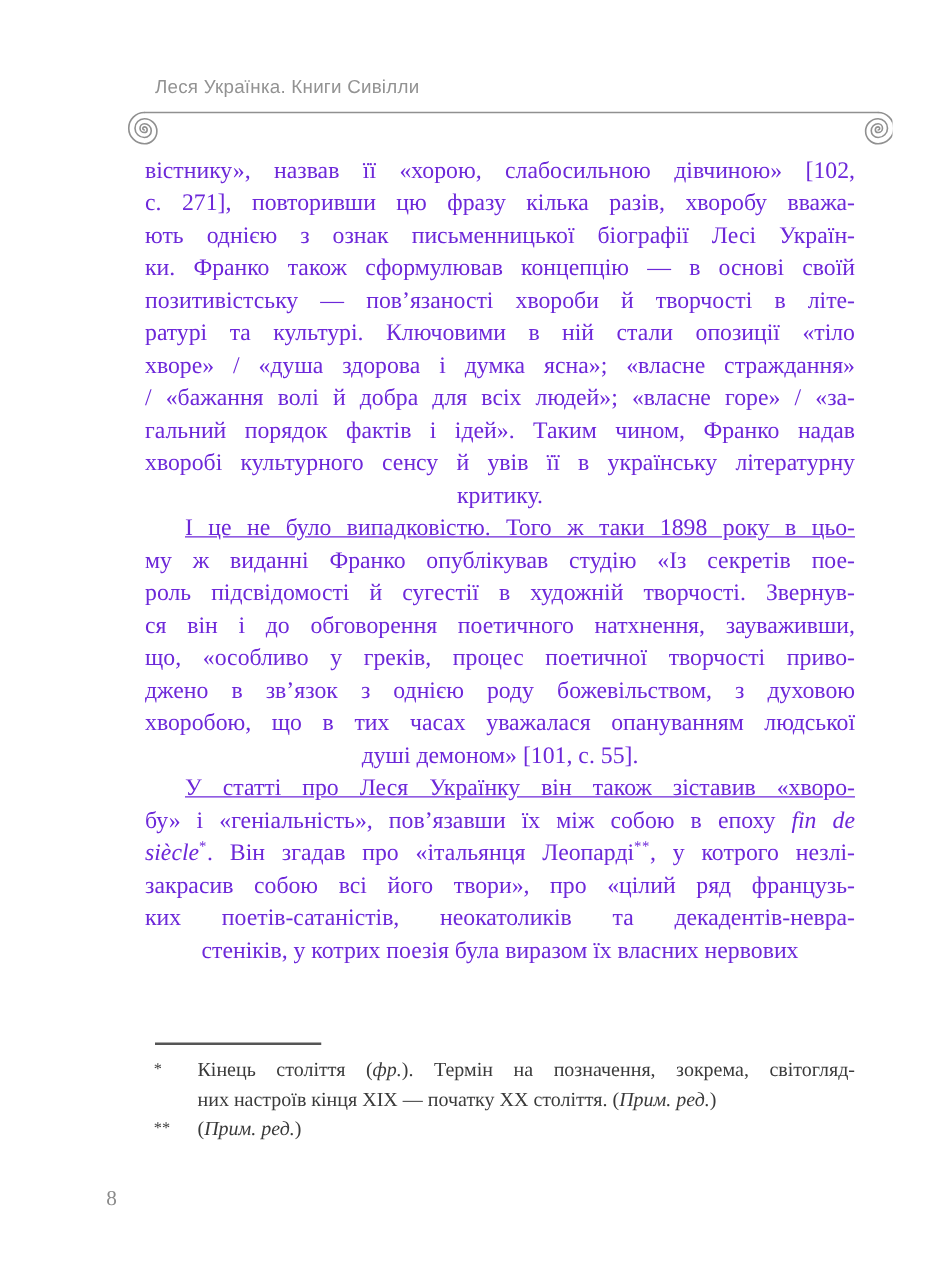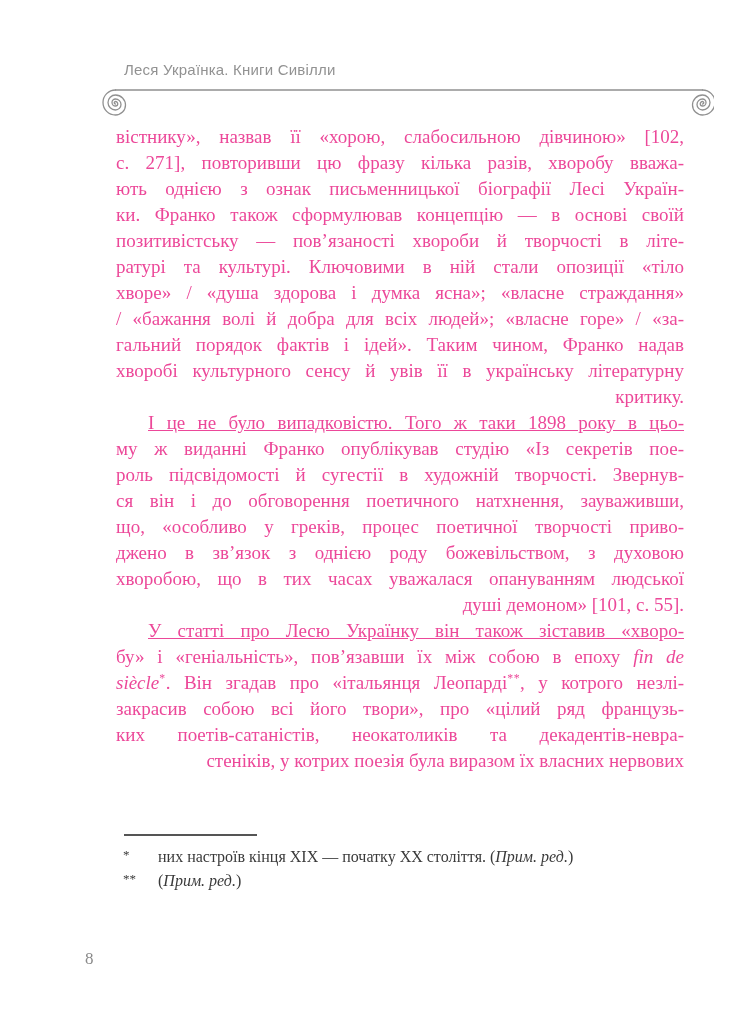--- a/index.html
+++ b/index.html
@@ -10,23 +10,23 @@
     padding-left:29px;
   }
   .running-title {
     position:absolute; left:96px; top:61px;
     font-family:"Liberation Sans","DejaVu Sans",sans-serif;
     font-size:15px; color:#929292; letter-spacing:0.2px;
   }
   .ornament { position:absolute; left:74px; top:86px; }
   .body-text {
     position:absolute; left:88px; top:124px; width:568px;
-    font-size:19px; line-height:26px; color:#ec4899;
+    font-size:19px; line-height:26px; color:#6d28d9;
   }
-  .line { text-align:right; }
+  .line { text-align:center; }
   .just { text-align:justify; text-align-last:justify; }
   .indent { text-indent:32px;text-decoration:underline; }
   .it { font-style:italic; }
   .sup { font-size:62%; vertical-align:super; line-height:0; letter-spacing:0.5px; }
   .footnote-area {
     position:absolute; left:88px; top:834px; width:568px; color:#3a3a3a;
   }
   .fn-rule { margin-left:8px; width:133px; border-top:2px solid #555555; }
   .footnotes { margin-top:9px; }
   .footnote { position:relative; padding-left:42px; font-size:16px; line-height:23.5px; }
@@ -67,34 +67,35 @@
         <div class="line just indent">І це не було випадковістю. Того ж таки 1898 року в цьо-</div>
         <div class="line just">му ж виданні Франко опублікував студію «Із секретів пое-</div>
         <div class="line just">роль підсвідомості й сугестії в художній творчості. Звернув-</div>
         <div class="line just">ся він і до обговорення поетичного натхнення, зауваживши,</div>
         <div class="line just">що, «особливо у греків, процес поетичної творчості приво-</div>
         <div class="line just">джено в зв’язок з однією роду божевільством, з духовою</div>
         <div class="line just">хворобою, що в тих часах уважалася опануванням людської</div>
         <div class="line">душі демоном» [101, с. 55].</div>
       </div>
       <div>
-        <div class="line just indent">У статті про Лесю Українку він також зіставив «хворо-</div>
+        <div class="line just indent">У статті про Леся Українку він також зіставив «хворо-</div>
         <div class="line just">бу» і «геніальність», пов’язавши їх між собою в епоху <span class="it">fin de</span></div>
         <div class="line just"><span class="it">siècle</span><span class="sup">*</span>. Він згадав про «італьянця Леопарді<span class="sup">**</span>, у котрого незлі-</div>
         <div class="line just">закрасив собою всі його твори», про «цілий ряд французь-</div>
         <div class="line just">ких поетів-сатаністів, неокатоликів та декадентів-невра-</div>
         <div class="line">стеніків, у котрих поезія була виразом їх власних нервових</div>
       </div>
     </div>
 
   <div class="footnote-area">
     <div class="fn-rule"></div>
     <div class="footnotes">
         <div class="footnote">
           <span class="fn-marker">*</span>
+          <div class="fline just">Кінець століття (<span class="it">фр.</span>). Термін на позначення, зокрема, світогляд-</div>
           <div class="fline">них настроїв кінця XIX — початку XX століття. (<span class="it">Прим. ред.</span>)</div>
         </div>
         <div class="footnote">
           <span class="fn-marker">**</span>
           <div class="fline">(<span class="it">Прим. ред.</span>)</div>
         </div>
       </div>
   </div>
 
   <div class="page-number">8</div>

